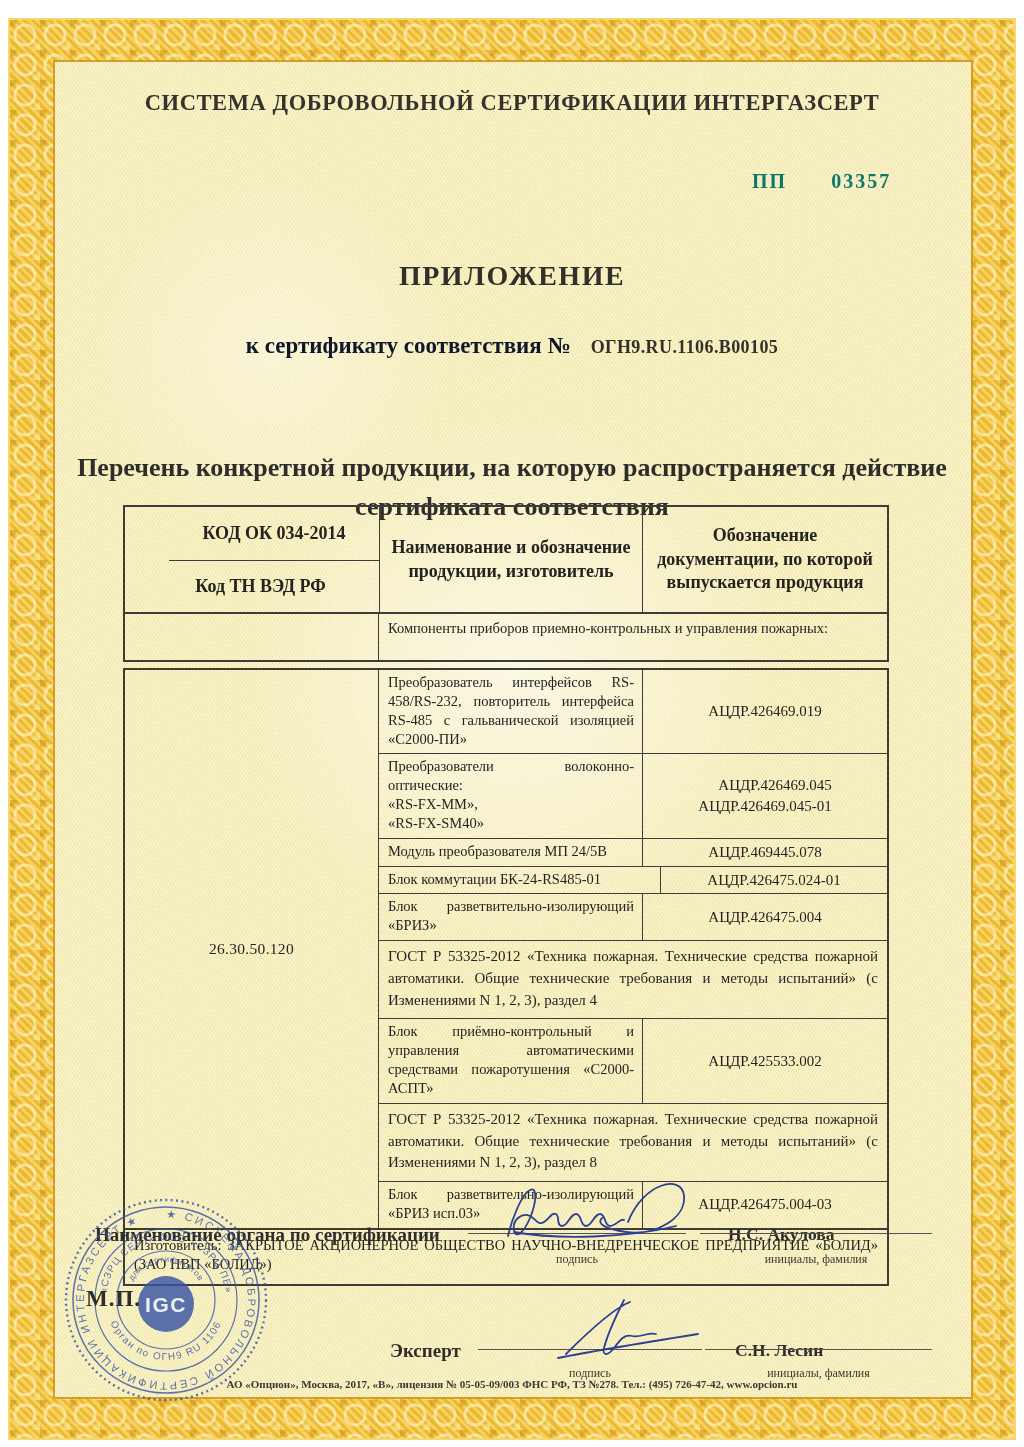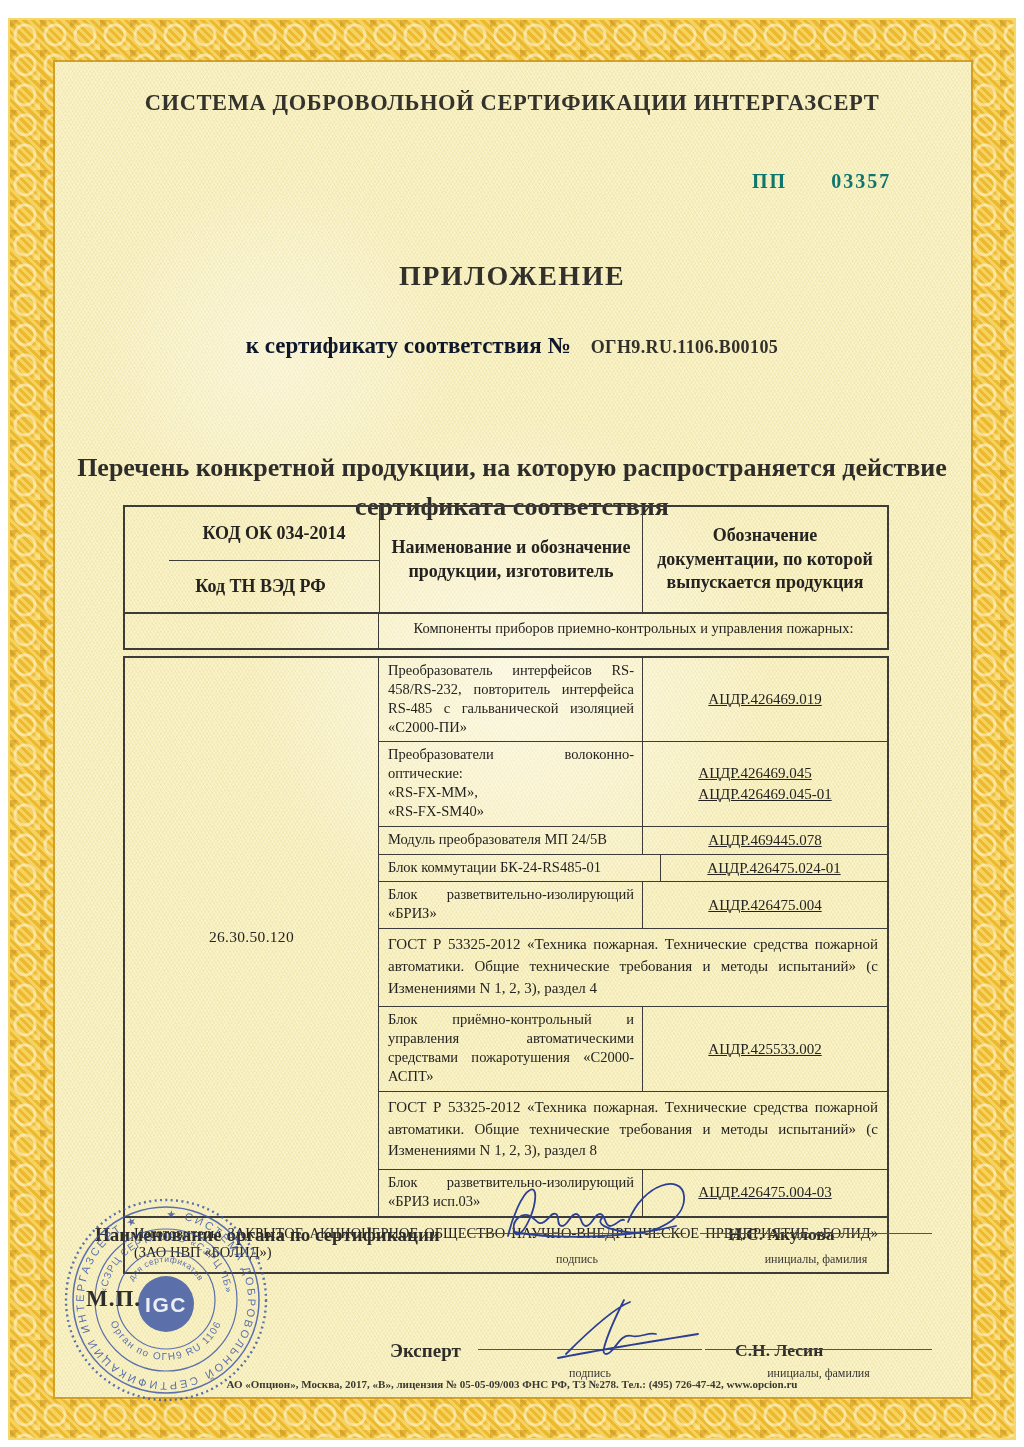--- a/index.html
+++ b/index.html
@@ -42,34 +42,34 @@
   
   .tbl { position:absolute; left:123px; top:505px; width:766px; color:#242320; }
   .bord { border:2px solid #3e3c38; }
   .thead { display:grid; grid-template-columns:254px 263px 1fr; grid-template-rows:54px 51px; }
   .th-cell { display:flex; align-items:center; justify-content:center; text-align:center;
     font-weight:700; font-size:18px; line-height:1.3; padding:0 8px; }
   .th-c1t { grid-area:1/1; border-bottom:1.6px solid #3e3c38;margin-left:44px; }
   .th-c1b { grid-area:2/1;padding-left:25px; }
   .th-c2 { grid-area:1/2/span 2; border-left:1.6px solid #3e3c38; }
   .th-c3 { grid-area:1/3/span 2; border-left:1.6px solid #3e3c38; }
-  .tsec { display:grid; grid-template-columns:254px 1fr; border-top:none; height:36px;text-align:center; }
+  .tsec { display:grid; grid-template-columns:254px 1fr; border-top:none; height:48px; }
   .tsec .left { border-right:1.6px solid #3e3c38; }
   .tsec .text { font-size:14.5px; padding:6px 8px 0 9px; }
   .tgap { height:6px; }
   .tbody { display:grid; grid-template-columns:254px 1fr; }
   .tb-code { border-right:1.6px solid #3e3c38; display:flex; align-items:center; justify-content:center;
     font-size:15.5px; letter-spacing:0.3px; }
   .tb-rows { display:flex; flex-direction:column; }
   .trow { border-top:1.6px solid #3e3c38; }
   .tb-rows .trow:first-child { border-top:none; }
   .trow.product { display:grid; grid-template-columns:263px 1fr; }
   .cell-name { padding:3px 8px 5px 9px; font-size:14.5px; text-align:justify; line-height:1.3; white-space:pre-line; }
   .cell-doc { border-left:1.6px solid #3e3c38; display:flex; align-items:center; justify-content:center;
-    text-align:left; font-size:15px; line-height:1.4; white-space:pre-line; padding:2px 4px;text-decoration:underline; }
+    text-align:right; font-size:15px; line-height:1.4; white-space:pre-line; padding:2px 4px; }
   .trow.standard { padding:5px 9px 7px; font-size:15px; text-align:justify; line-height:1.45; }
   .r1 { min-height:60px; } .r2 { min-height:46px; } .r3 { min-height:27px; } .r4 { min-height:27px;gap:18px; }
   .r5 { min-height:36px; } .r7 { min-height:54px; } .r9 { min-height:36px; }
   .tfoot { border-top:none; padding:6px 9px 9px; font-size:14.5px; line-height:1.35; text-align:justify; }
 
   
   .role { position:absolute; font-weight:700; font-size:19px; color:#2e2d29; }
   .role-head { left:95px; top:1224px; }
   .role-expert { left:390px; top:1340px;text-align:center; }
   .sig-name { position:absolute; font-weight:700; font-size:17.5px; color:#2e2d29; }

